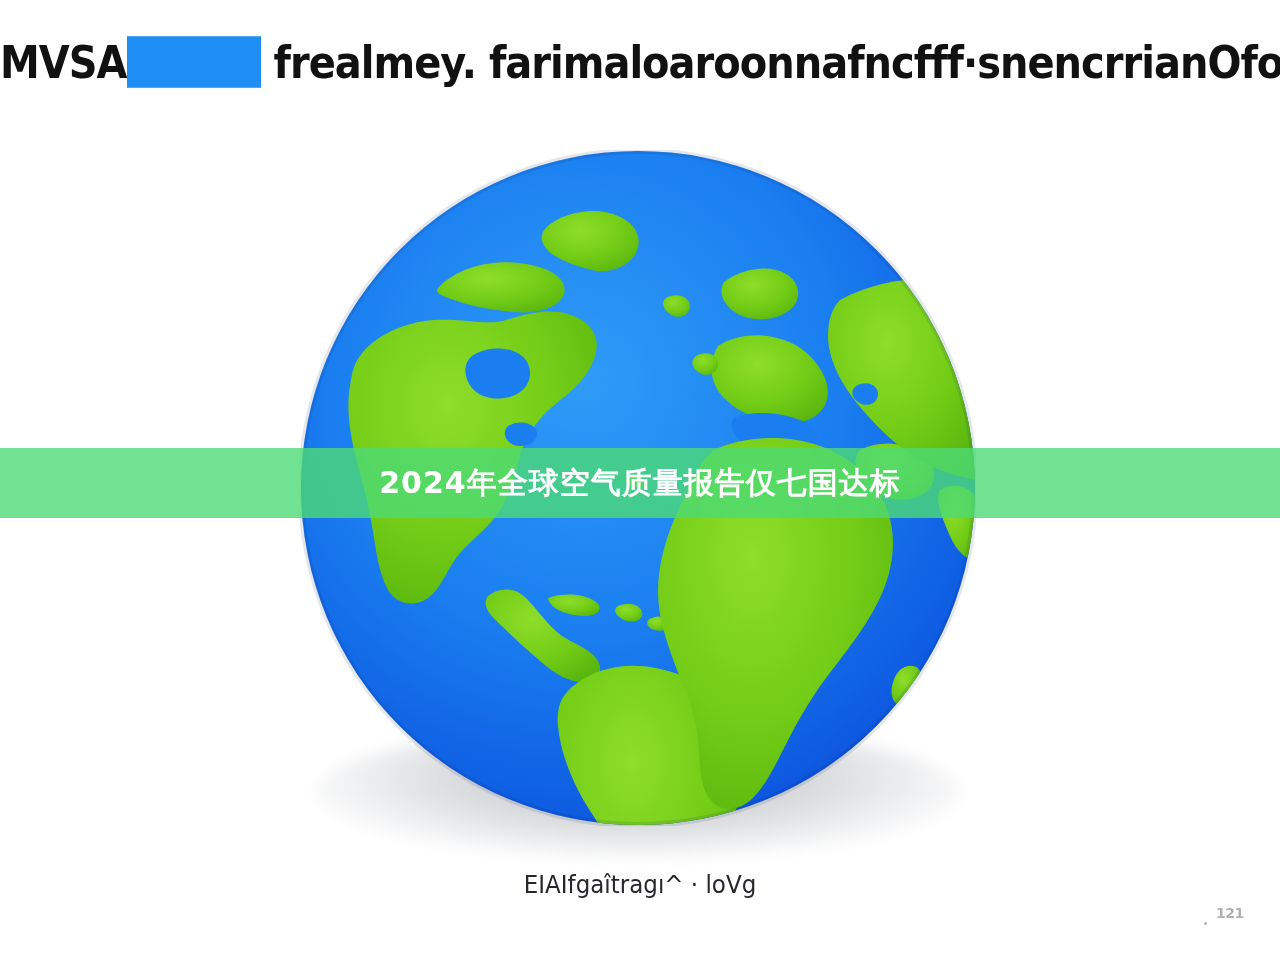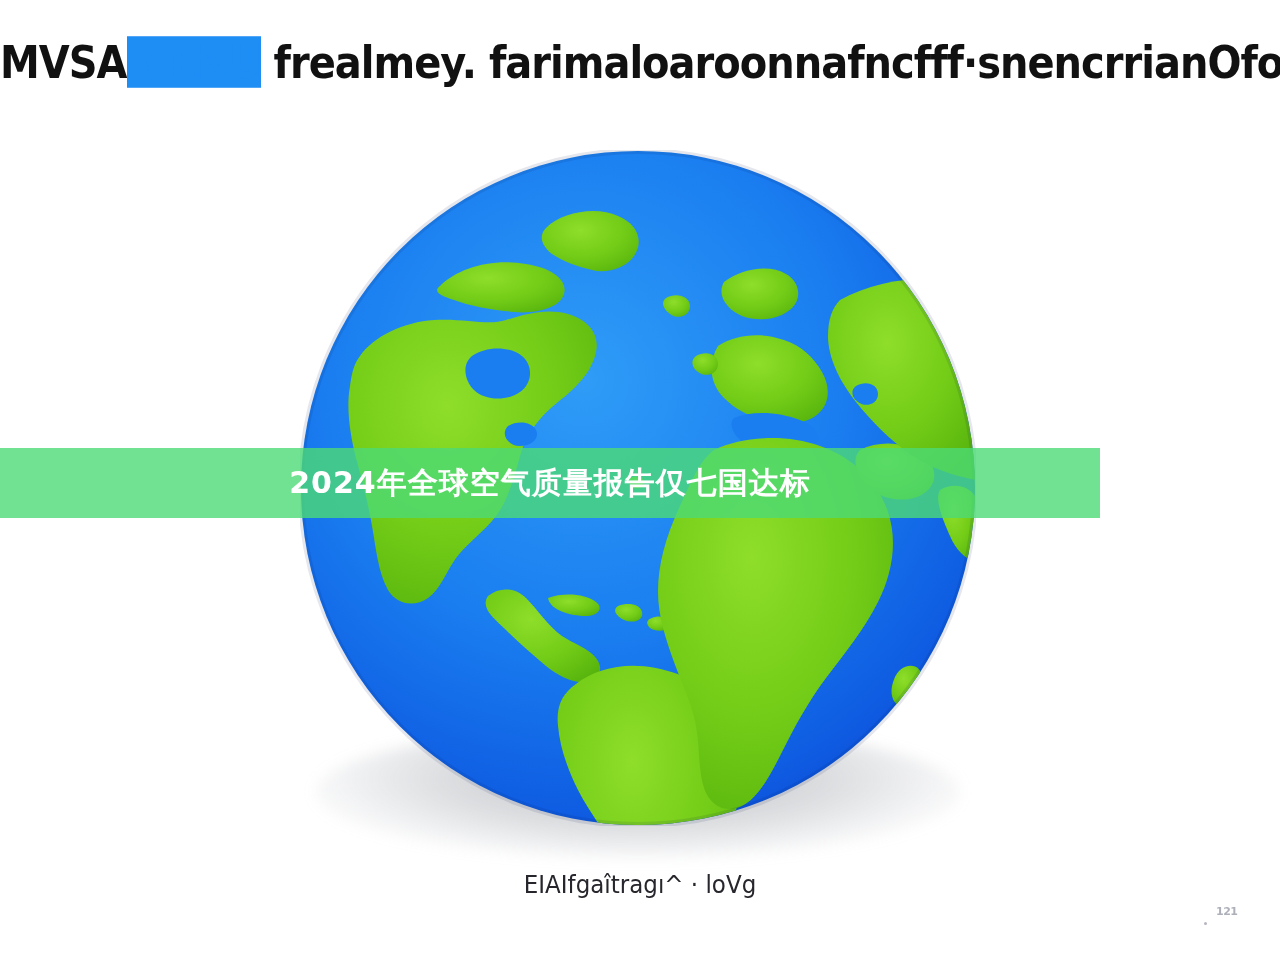--- a/index.html
+++ b/index.html
@@ -67,21 +67,21 @@
                 rgba(255,255,255,0) 85%);
     filter: blur(7px);
   }
   #globe-svg { position: absolute; inset: 0; display: block; }
 
   
   #banner {
     position: absolute;
     left: 0;
     top: 448px;
-    width: 1100px;
+    width: 1280px;
     height: 70px;
     background: rgba(76, 219, 117, 0.80);
     display: flex;
     align-items: center;
     justify-content: center;
   }
   #banner-title {
     font-family: "DejaVu Sans", "Liberation Sans", sans-serif;
     font-weight: 700;
     font-size: 30px;
@@ -105,21 +105,21 @@
     white-space: nowrap;
     transform: scaleY(1.05);
   }
 
   
   #corner-mark {
     position: absolute;
     left: 1216px;
     top: 905px;
     font-family: "DejaVu Sans", sans-serif;
-    font-size: 11px;
+    font-size: 14px;
     font-weight: 700;
     color: rgba(60, 64, 88, 0.42);
     letter-spacing: -0.5px;
   }
   #corner-dot {
     position: absolute;
     left: 1204px;
     top: 922px;
     width: 3px;
     height: 3px;

